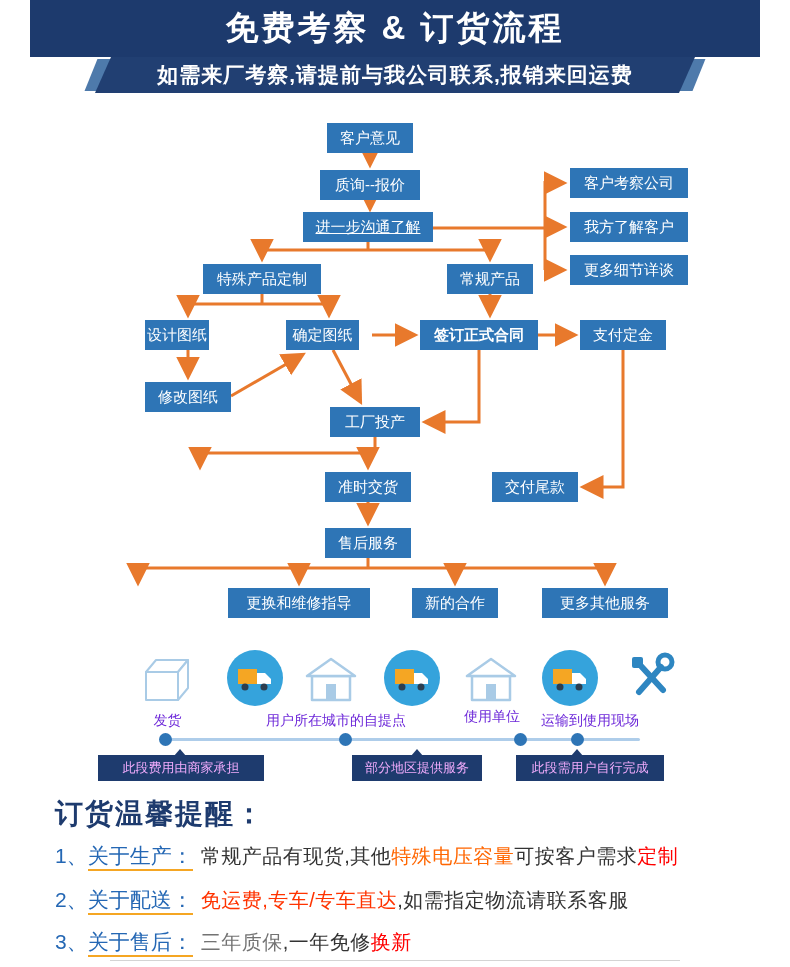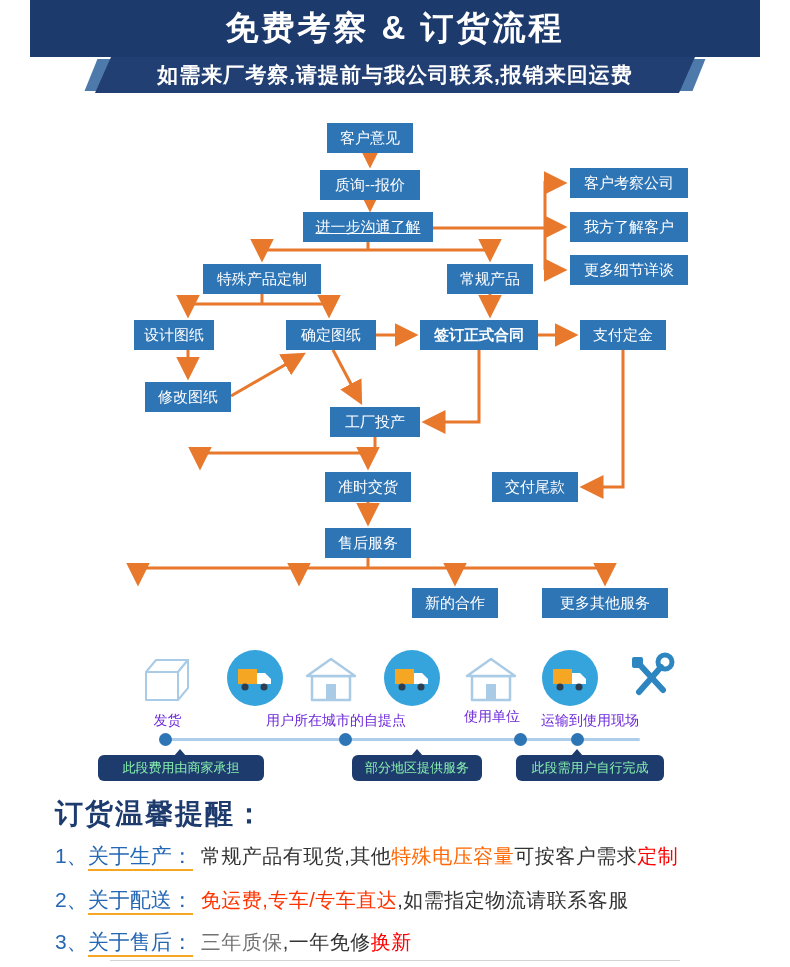--- a/index.html
+++ b/index.html
@@ -22,22 +22,22 @@
   
   #flow{position:absolute;left:0;top:0;width:790px;height:967px;pointer-events:none;}
   .fnode{position:absolute;height:30px;background:#2e75b6;color:#fff;font-size:15px;
          display:flex;align-items:center;justify-content:center;white-space:nowrap;}
 
   
   .icon{position:absolute;}
   .stop-label{position:absolute;font-size:14px;color:#6d28d9;text-align:center;}
   .tl-line{position:absolute;top:738px;left:160px;width:480px;height:3px;background:#aecdea;border-radius:2px;}
   .tl-dot{position:absolute;top:733px;width:13px;height:13px;border-radius:50%;background:#2e75b6;}
-  .tag{position:absolute;top:755px;height:26px;background:#1e3b6e;color:#86efac;font-size:13px;
-       border-radius:6px;display:flex;align-items:center;justify-content:center;white-space:nowrap;}
+  .tag{position:absolute;top:755px;height:26px;background:#1e3b6e;color:#f0abfc;font-size:13px;
+       border-radius:0;display:flex;align-items:center;justify-content:center;white-space:nowrap;}
   .tag-pointer{position:absolute;top:749px;width:0;height:0;border-left:6px solid transparent;
        border-right:6px solid transparent;border-bottom:7px solid #1e3b6e;}
 
   
   .rem-title{position:absolute;left:55px;top:795px;font-size:28px;font-weight:bold;color:#1e3b6e;letter-spacing:2px;}
   .rem-item{position:absolute;left:55px;font-size:20px;white-space:nowrap;}
   .rem-num{color:#2467b4;font-size:21px;}
   .rem-label{color:#2467b4;font-size:21px;border-bottom:2px solid #f5a623;padding-bottom:2px;margin-right:8px;}
   .rem-content span{letter-spacing:0.5px;}
 
@@ -101,29 +101,30 @@
   </svg>
 
   <div class="fnode" style="left:327px;top:123px;width:86px;">客户意见</div>
   <div class="fnode" style="left:320px;top:170px;width:100px;">质询--报价</div>
   <div class="fnode" style="left:303px;top:212px;width:130px;text-decoration:underline;">进一步沟通了解</div>
   <div class="fnode" style="left:570px;top:212px;width:118px;">我方了解客户</div>
   <div class="fnode" style="left:570px;top:168px;width:118px;">客户考察公司</div>
   <div class="fnode" style="left:570px;top:255px;width:118px;">更多细节详谈</div>
   <div class="fnode" style="left:203px;top:264px;width:118px;">特殊产品定制</div>
   <div class="fnode" style="left:447px;top:264px;width:86px;">常规产品</div>
-  <div class="fnode" style="left:134px;top:320px;width:80px;">设计图纸</div>
-  <div class="fnode" style="left:286px;top:320px;width:90px;">确定图纸</div>
+  <div class="fnode" style="left:145px;top:320px;width:64px;">设计图纸</div>
+  <div class="fnode" style="left:286px;top:320px;width:73px;">确定图纸</div>
   <div class="fnode" style="left:420px;top:320px;width:118px;font-weight:bold;">签订正式合同</div>
   <div class="fnode" style="left:580px;top:320px;width:86px;">支付定金</div>
   <div class="fnode" style="left:145px;top:382px;width:86px;">修改图纸</div>
   <div class="fnode" style="left:330px;top:407px;width:90px;">工厂投产</div>
   <div class="fnode" style="left:325px;top:472px;width:86px;">准时交货</div>
   <div class="fnode" style="left:492px;top:472px;width:86px;">交付尾款</div>
   <div class="fnode" style="left:325px;top:528px;width:86px;">售后服务</div>
+  <div class="fnode" style="left:228px;top:588px;width:142px;">更换和维修指导</div>
   <div class="fnode" style="left:412px;top:588px;width:86px;">新的合作</div>
   <div class="fnode" style="left:542px;top:588px;width:126px;">更多其他服务</div>
 
   <svg class="icon" style="left:138px;top:650px;" width="60" height="54" viewBox="0 0 60 54">
     <g stroke="#a9cbe6" stroke-width="2" fill="#ffffff" stroke-linejoin="round">
       <polygon points="8,22 40,22 40,50 8,50"></polygon>
       <polygon points="8,22 18,10 50,10 40,22"></polygon>
       <polygon points="40,22 50,10 50,38 40,50"></polygon>
     </g>
   </svg>

